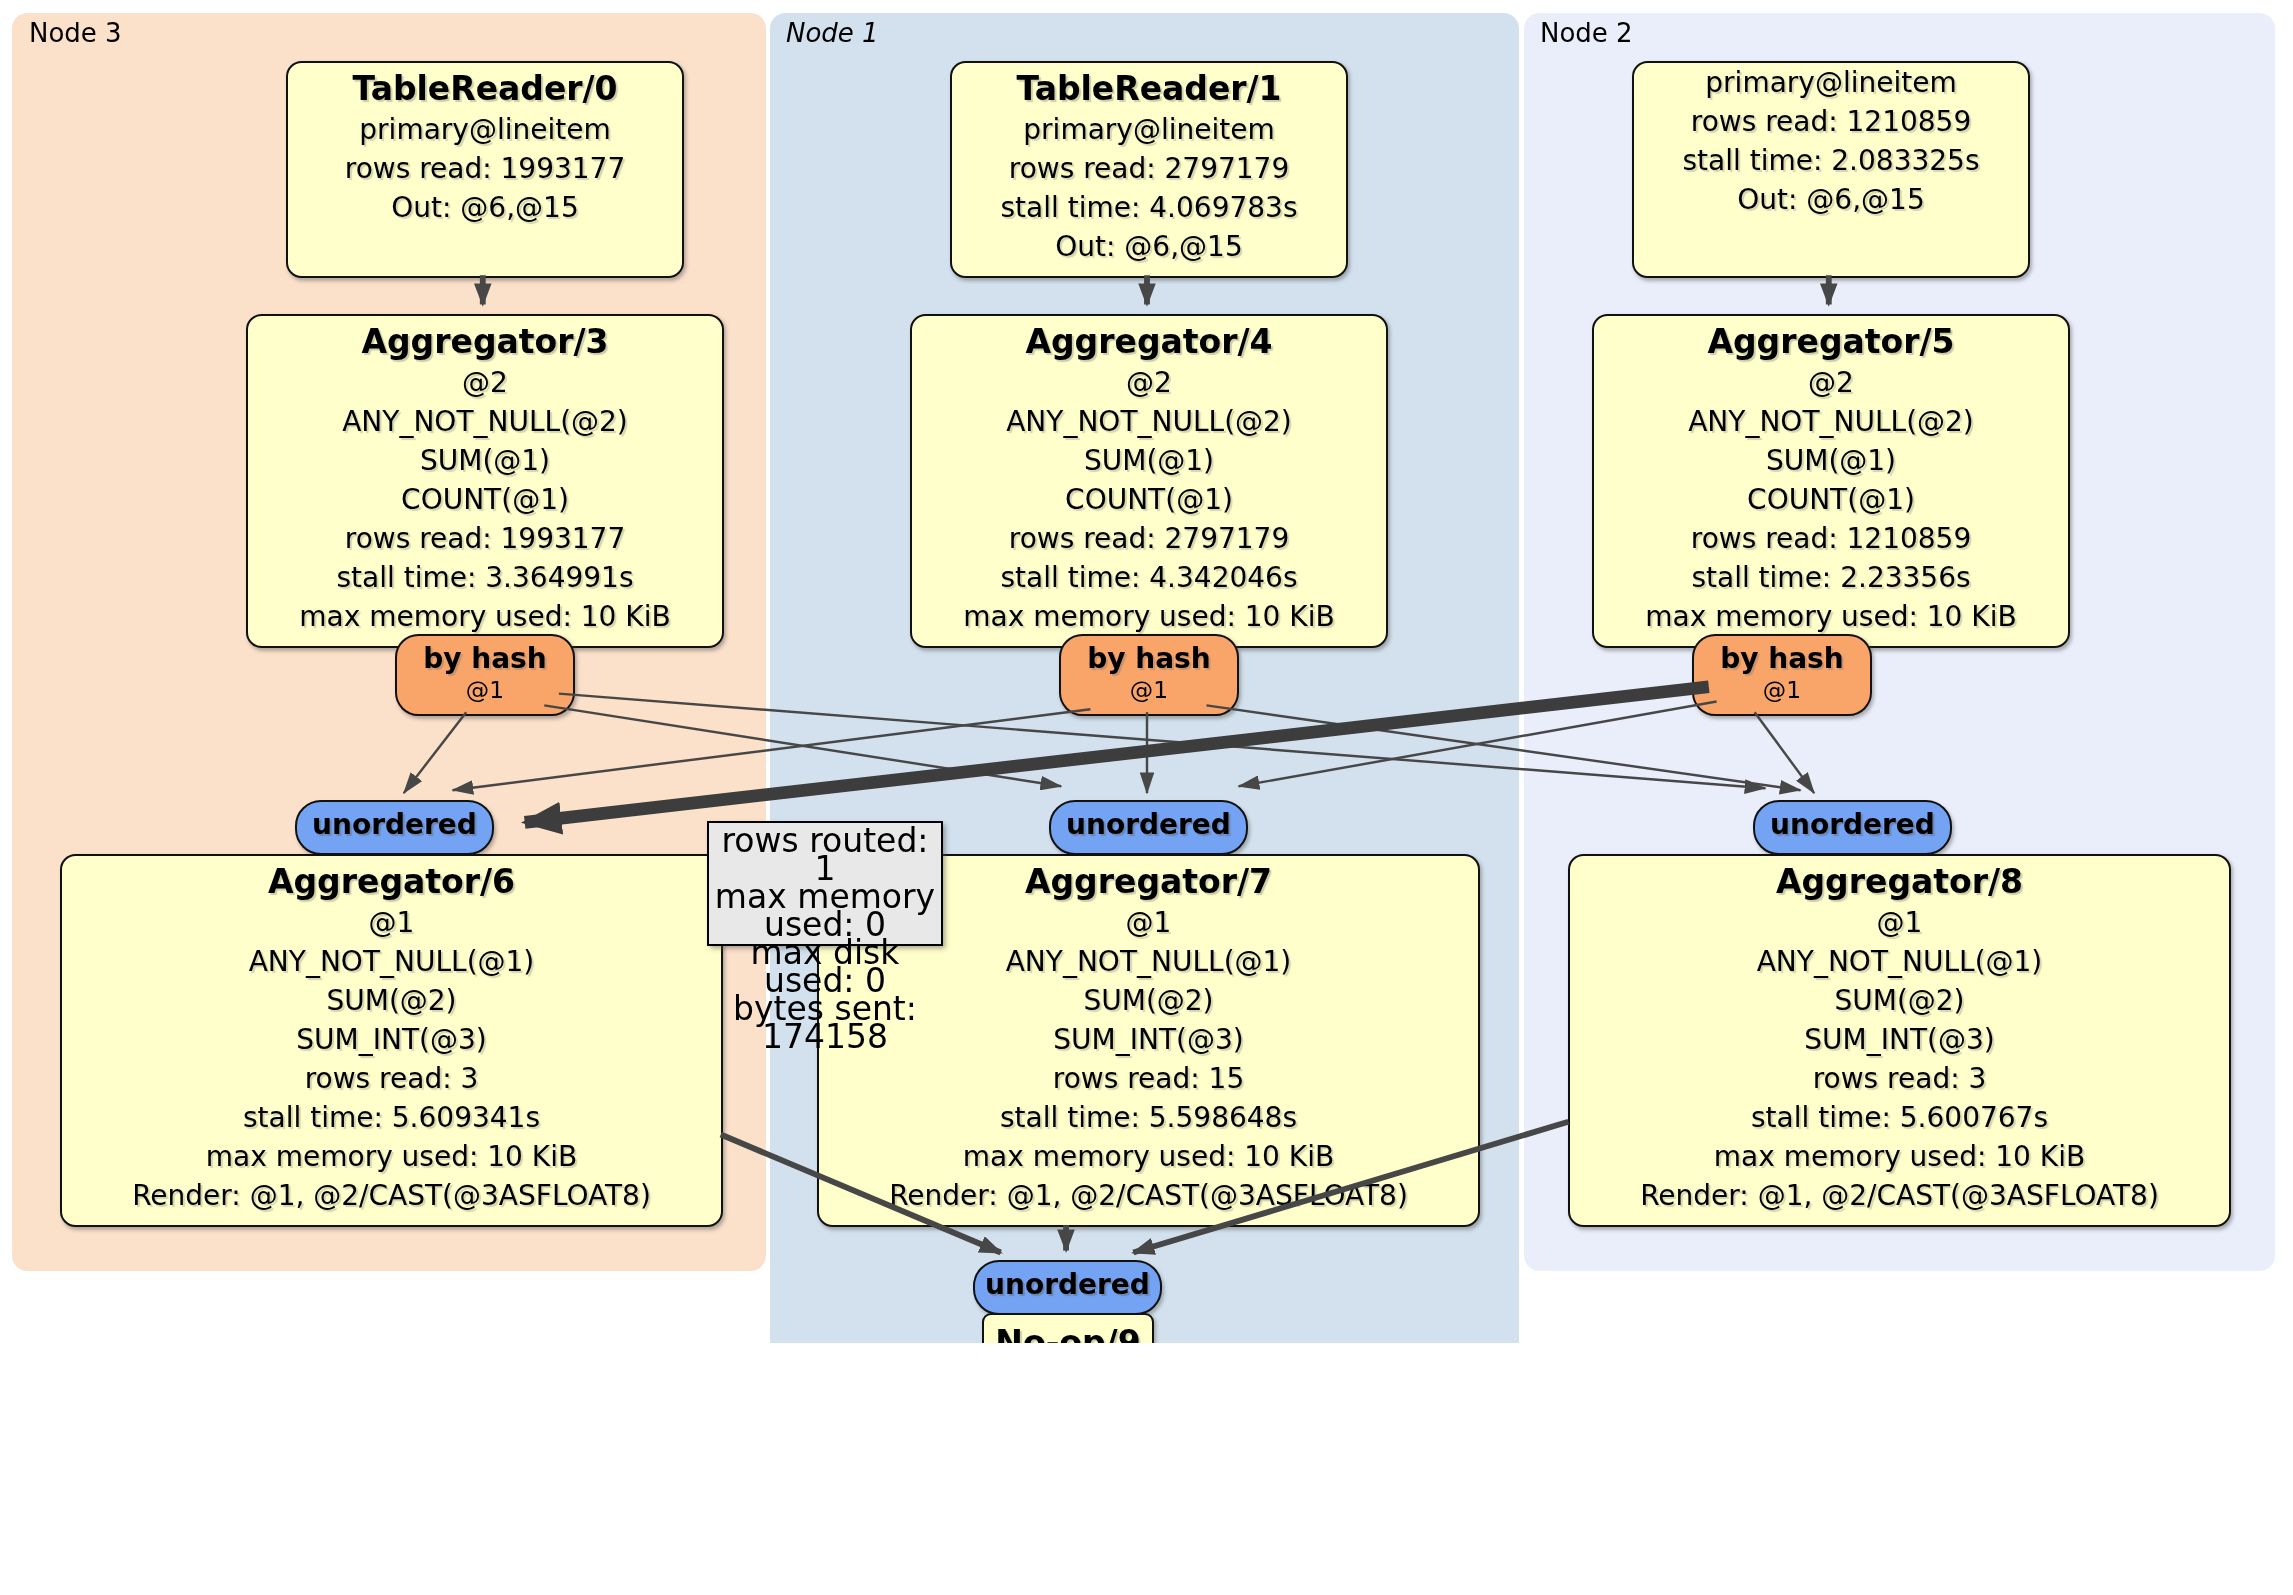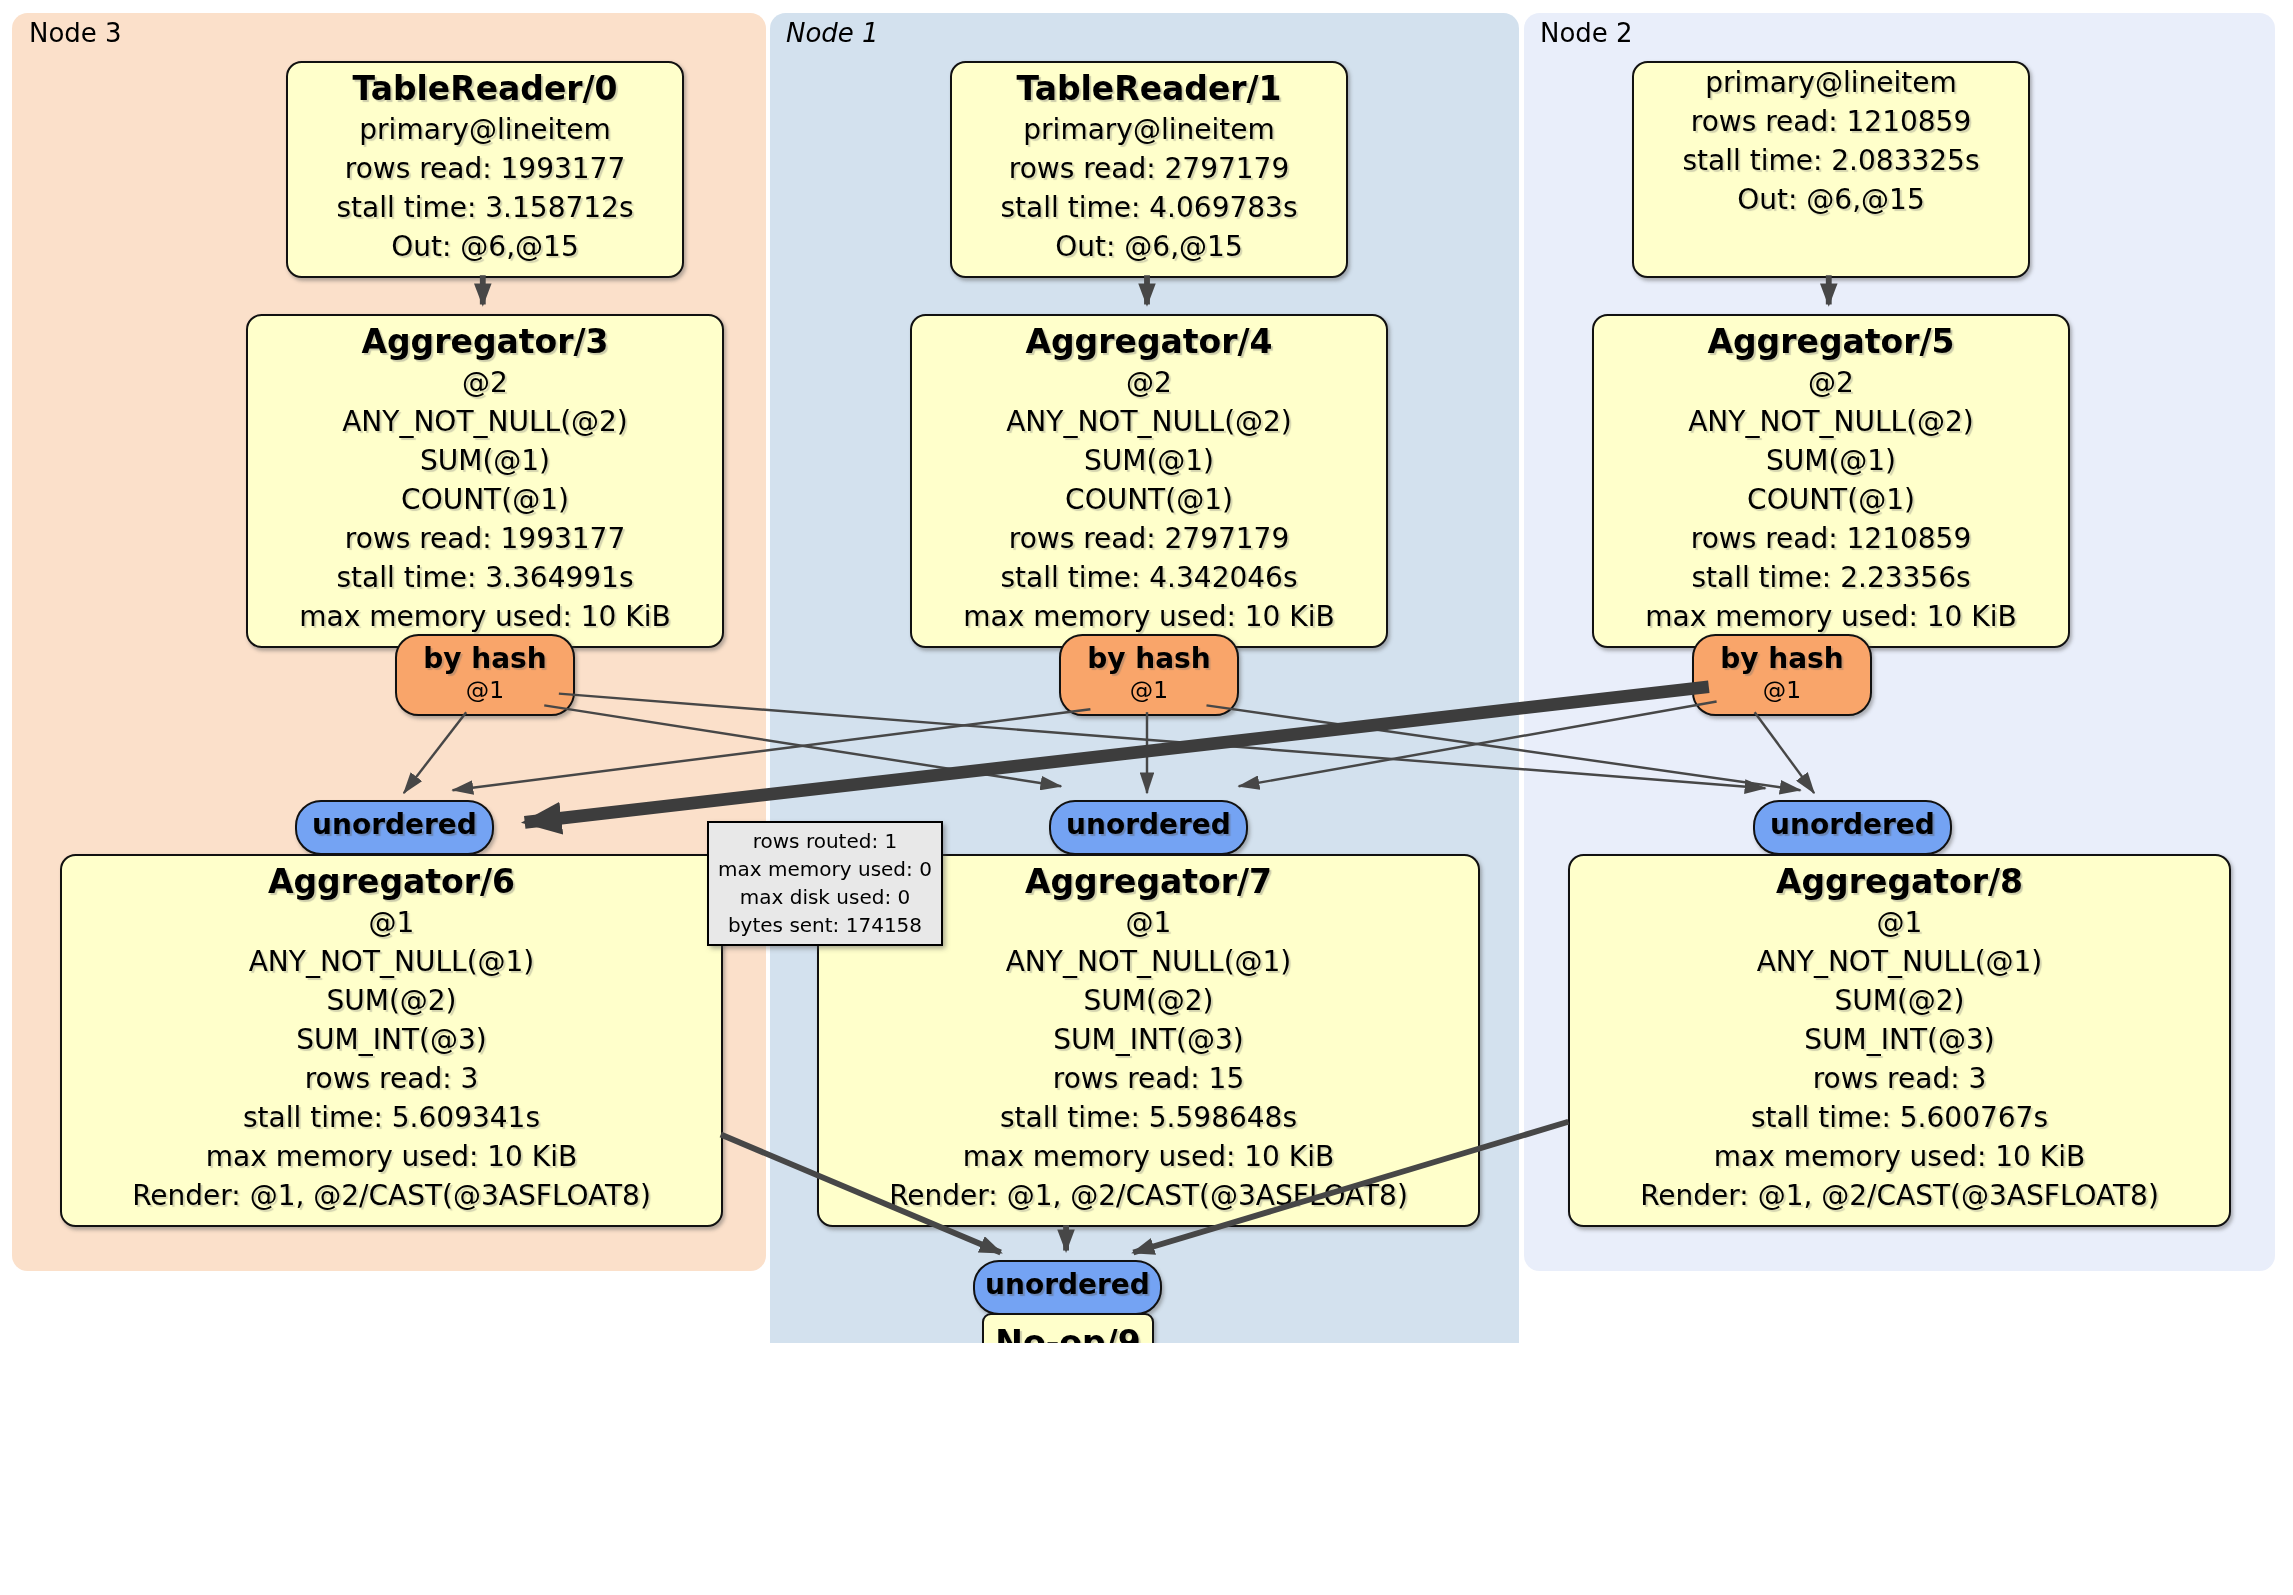--- a/index.html
+++ b/index.html
@@ -14,39 +14,38 @@
   .router .rsub{font-size:23.4px;line-height:27px;}
   .stream{position:absolute;background:var(--stream-fill);border:2.9px solid var(--box-border);border-radius:26px;text-align:center;font-size:28px;font-weight:bold;line-height:46px;box-shadow:2px 2.9px 3.9px rgba(90,90,90,.45);text-shadow:2px 2px 1px rgba(90,90,90,.4);}
   .termbox{position:absolute;background:var(--box-fill);border:2.9px solid var(--box-border);border-radius:9px;text-align:center;font-size:33px;font-weight:bold;box-shadow:2px 2.9px 3.9px rgba(90,90,90,.45);text-shadow:2px 2px 1px rgba(110,110,110,.35);}
   #edges{position:absolute;left:0;top:0;}
   .edge-thin{stroke:var(--edge);stroke-width:2.5px;fill:none;}
   .edge-med{stroke:var(--edge);stroke-width:6px;fill:none;}
   .edge-thick{stroke:var(--edge-thick);stroke-width:13px;fill:none;}
   marker path{fill:var(--edge);}
   marker.mk-thick path{fill:var(--edge-thick);}
   #tooltip{position:absolute;background:var(--tooltip-fill);border:2.9px solid #000;text-align:center;box-shadow:2.9px 2.9px 4.9px rgba(80,80,80,.5);}
-  #tooltip .tline{font-size:20px;line-height:28px;}
+  #tooltip .tline{font-size:33px;line-height:28px;}
 </style>
 </head>
 <body>
 
 <div id="canvas">
 
   <div class="region" style="left:11.7px;top:12.7px;width:754px;height:1258px;background:var(--region-node3);"></div>
   <div class="region" style="left:770px;top:12.7px;width:749px;height:1560px;background:var(--region-node1);"></div>
   <div class="region" style="left:1524px;top:12.7px;width:751px;height:1258px;background:var(--region-node2);"></div>
   <div class="region-label" style="left:29px;top:17.6px;">Node 3</div>
   <div class="region-label" style="left:786px;top:17.6px;font-style:italic;">Node 1</div>
   <div class="region-label" style="left:1540px;top:17.6px;">Node 2</div>
 
   <div class="gbox" style="left:286px;top:61px;width:394px;height:213px;">
     <div class="title">TableReader/0</div>
     <div class="line">primary@lineitem</div>
     <div class="line">rows read: 1993177</div>
-    <div class="line">stall time: 3.158712s</div>
     <div class="line">Out: @6,@15</div>
   </div>
   <div class="gbox" style="left:246px;top:314px;width:474px;height:330px;">
     <div class="title">Aggregator/3</div>
     <div class="line">@2</div>
     <div class="line">ANY_NOT_NULL(@2)</div>
     <div class="line">SUM(@1)</div>
     <div class="line">COUNT(@1)</div>
     <div class="line">rows read: 1993177</div>
     <div class="line">stall time: 3.364991s</div>

